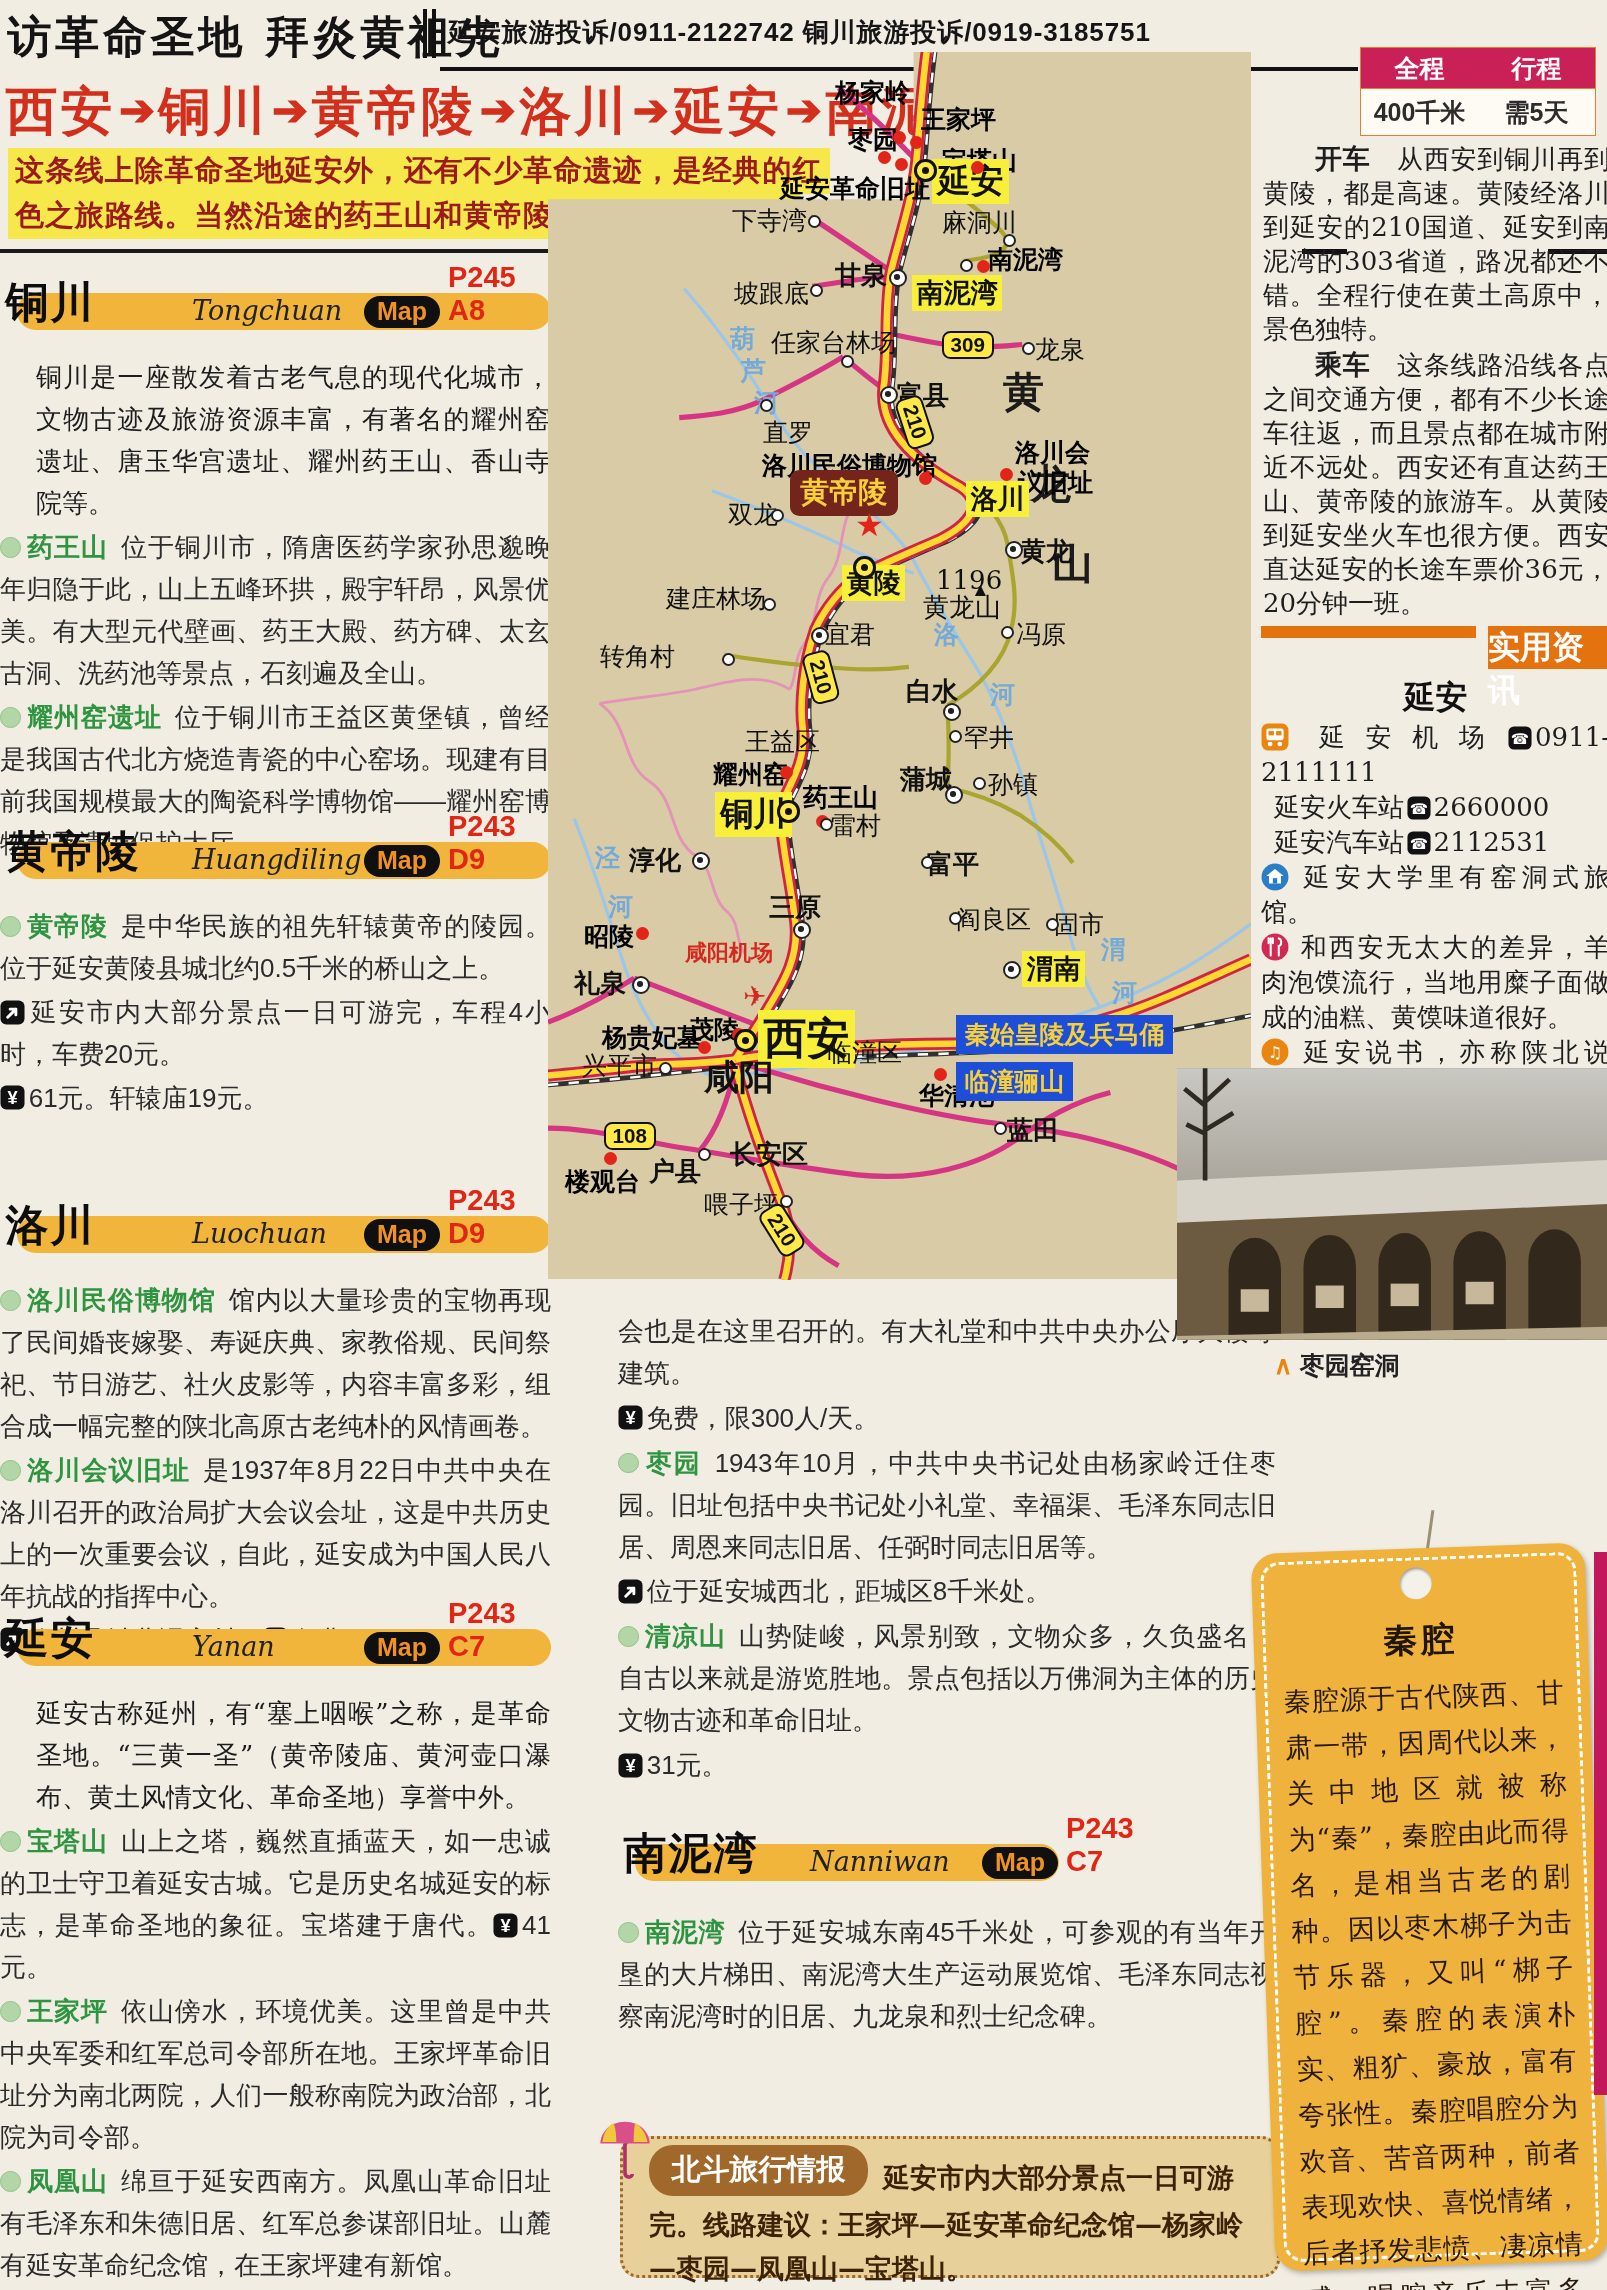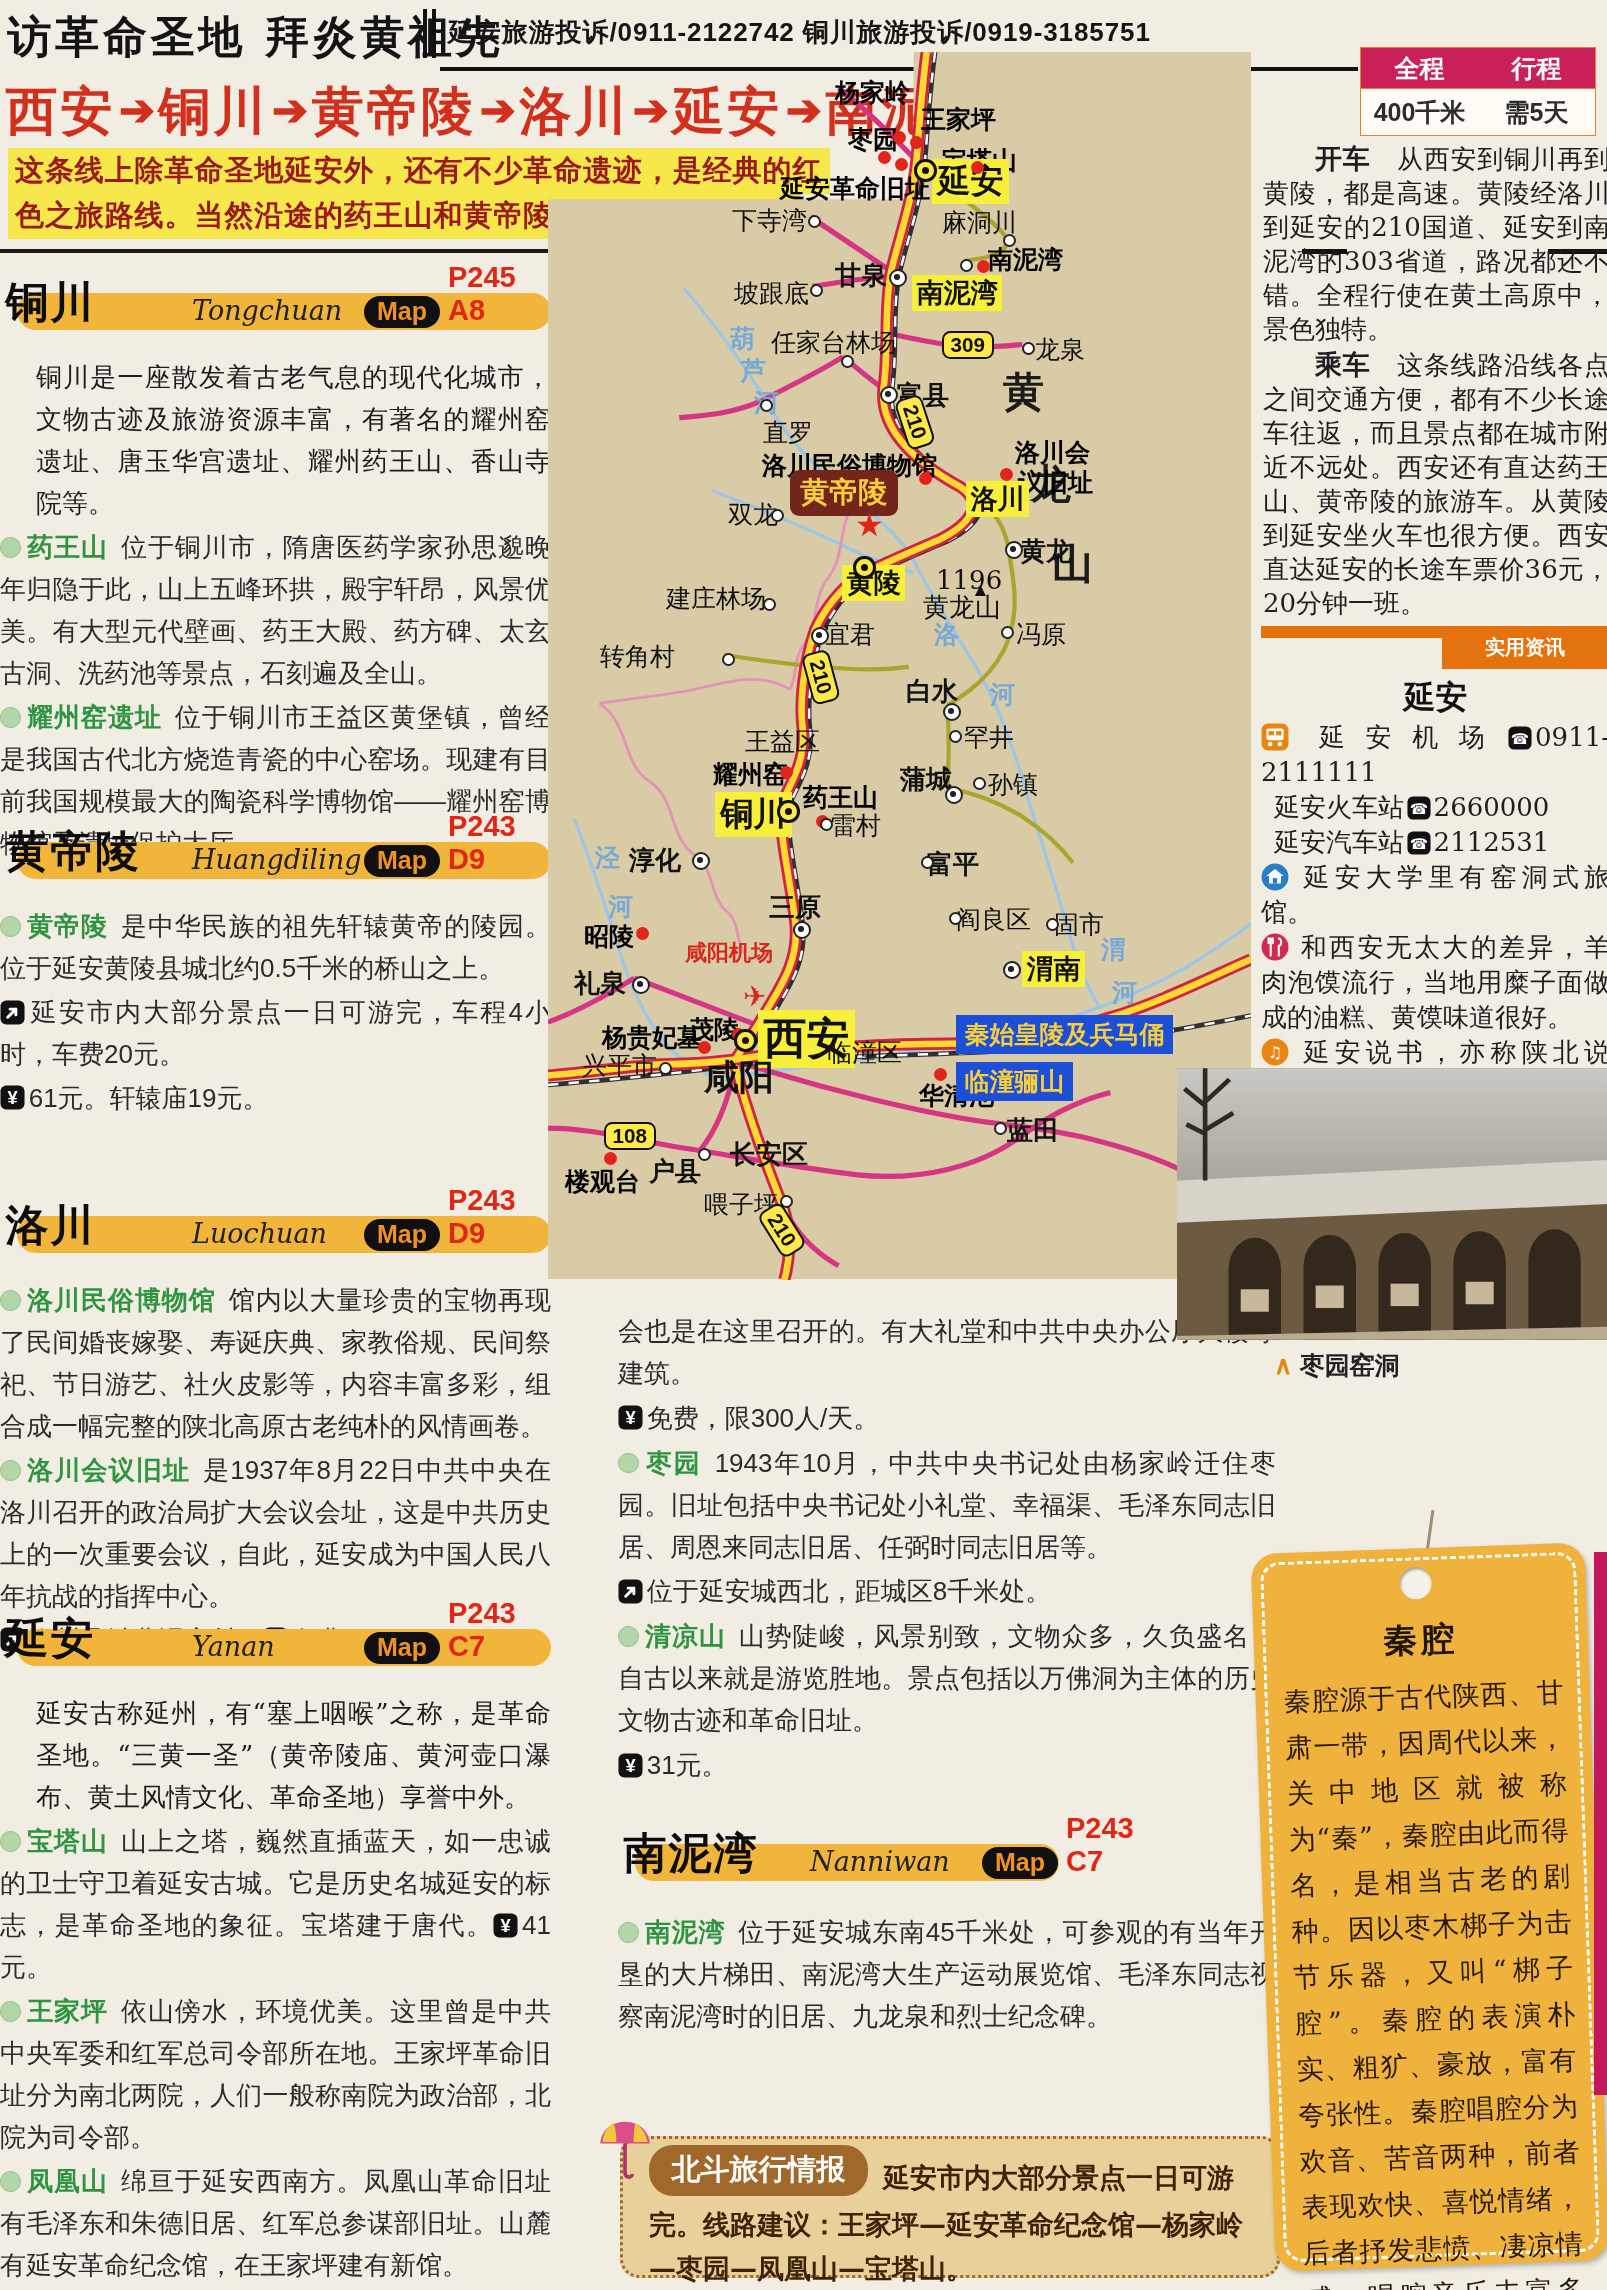--- a/index.html
+++ b/index.html
@@ -105,22 +105,22 @@
   .tip-text { font-family:"DejaVu Serif",serif; font-size:27px; line-height:44px; color:#3c2306; font-weight:bold; }
   #tip-umb { left:596px; top:2116px; width:58px; height:67px; z-index:3; }
 
   
   #right-col { left:1263px; top:142px; width:347px; }
   #right-col p.rp { font-family:"DejaVu Serif",serif; font-size:26px; line-height:34px;
                     text-align:justify; text-indent:2em; color:#1e1e1e; margin-bottom:1.9px; }
   #right-col p.rp b { font-family:"Liberation Sans",sans-serif; font-size:27px; }
   #info-bar { left:1261px; top:626px; width:347px; height:43px; }
   #info-bar .thin { position:absolute; left:0; top:0;  width:215px; height:12px; background:#e4730f; }
-  #info-bar .blk { position:absolute; right:0; top:0; width:166px; height:43px; background:#e4730f;
-                   color:#fff; font-weight:bold; font-size:20px; text-align:center; line-height:43px; }
+  #info-bar .blk { position:absolute; right:0; top:0; width:120px; height:43px; background:#e4730f;
+                   color:#fff; font-weight:bold; font-size:32px; text-align:left; line-height:43px; }
   #info-city { left:1263px; top:676px; width:345px; text-align:center; font-weight:bold;
                font-size:32px; color:#111; }
   #info-list { left:1261px; top:720px; width:349px; font-family:"DejaVu Serif",serif;
                font-size:26px; line-height:35px; color:#1e1e1e; }
   #info-list .row { text-align:justify; }
   .iic { display:inline-block; width:28px; height:28px; vertical-align:-4.7px; margin-right:9.4px; }
   .iic svg { width:100%; height:100%; display:block; }
   .pic { display:inline-block; width:24px; height:24px; vertical-align:-3.7px; margin:0 2.8px; }
   .pic svg { width:100%; height:100%; display:block; }
 

